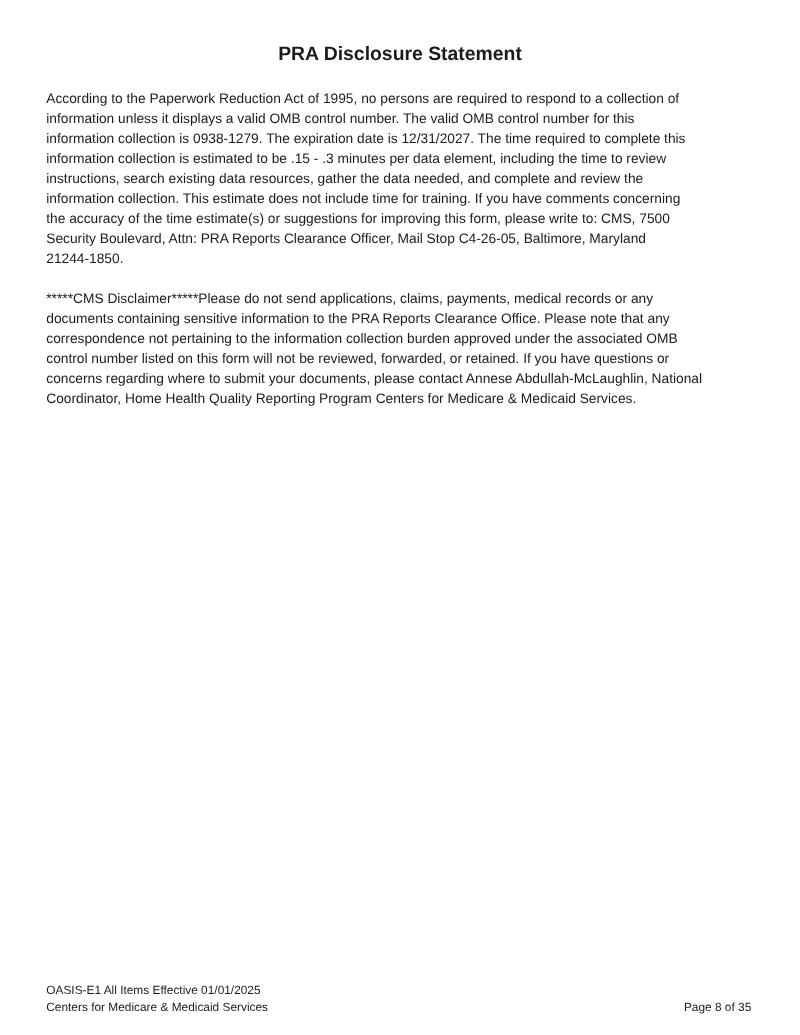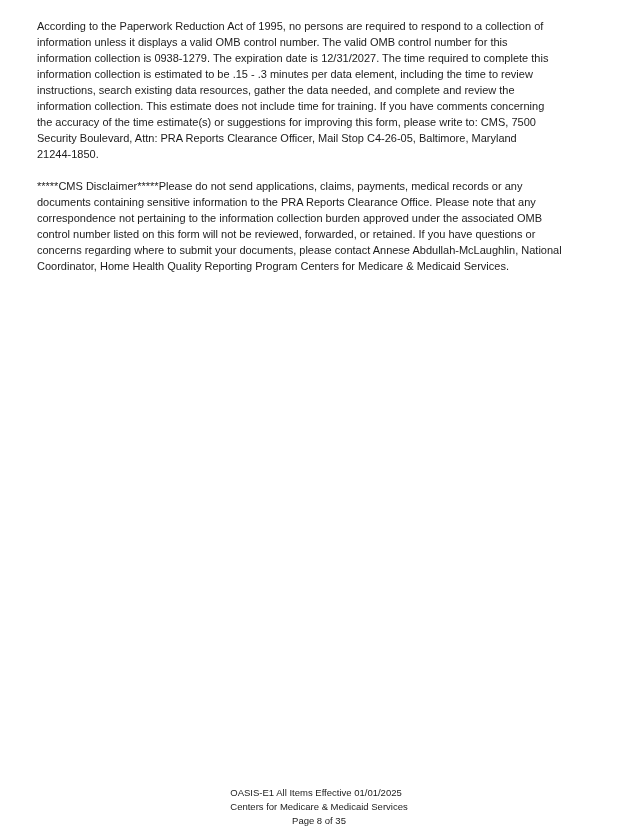--- a/index.html
+++ b/index.html
@@ -38,38 +38,38 @@
     white-space: pre-line;
     color: #1b1b1b;
   }
   .doc-footer {
     position: absolute;
     left: 37px;
     right: 39px;
     top: 786px;
     display: flex;
     justify-content: space-between;
-    align-items: center;
+    align-items: flex-end;
     font-size: 9.5px;
     line-height: 14px;
     color: #1b1b1b;
-    flex-direction: column;
   }
   .footer-left {
     white-space: pre-line;
   }
   .footer-right {
     text-align: right;
   }
 </style>
 </head>
 <body>
 
 <div class="page">
 
+  <h1 class="doc-title">PRA Disclosure Statement</h1>
 
   <div class="doc-body">
     <p class="doc-paragraph">According to the Paperwork Reduction Act of 1995, no persons are required to respond to a collection of
 information unless it displays a valid OMB control number. The valid OMB control number for this
 information collection is 0938-1279. The expiration date is 12/31/2027. The time required to complete this
 information collection is estimated to be .15 - .3 minutes per data element, including the time to review
 instructions, search existing data resources, gather the data needed, and complete and review the
 information collection. This estimate does not include time for training. If you have comments concerning
 the accuracy of the time estimate(s) or suggestions for improving this form, please write to: CMS, 7500
 Security Boulevard, Attn: PRA Reports Clearance Officer, Mail Stop C4-26-05, Baltimore, Maryland

